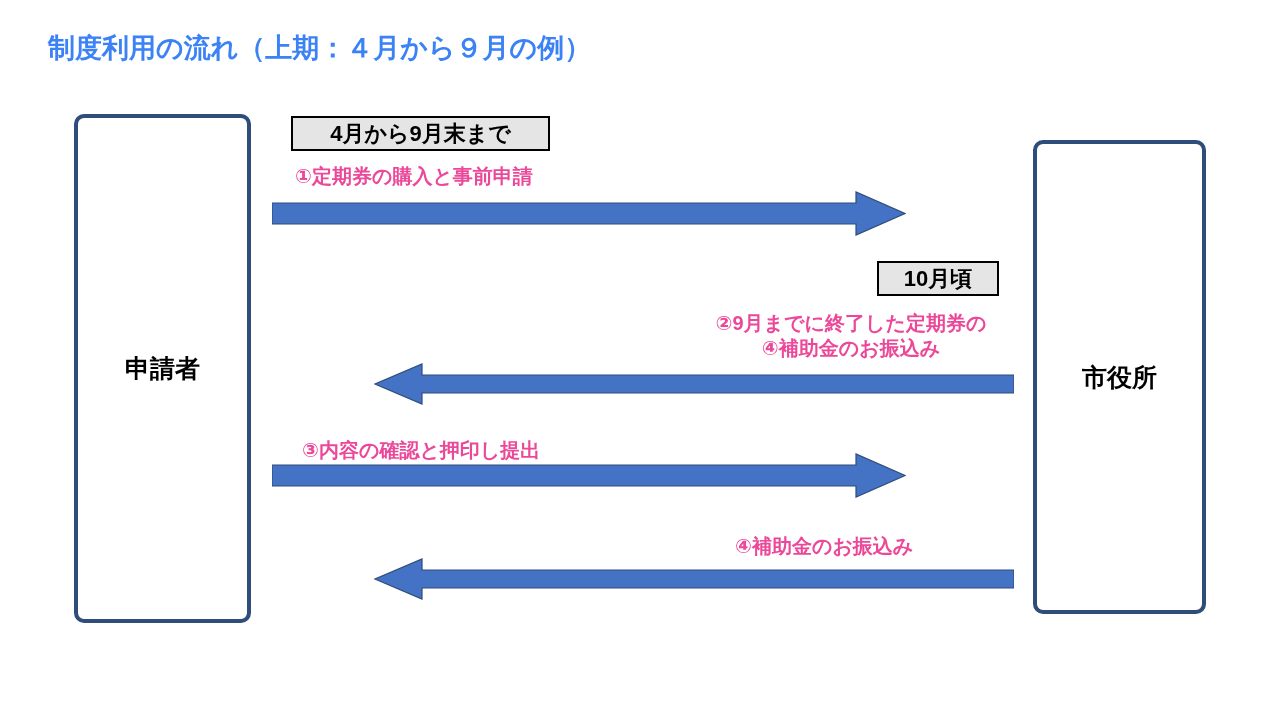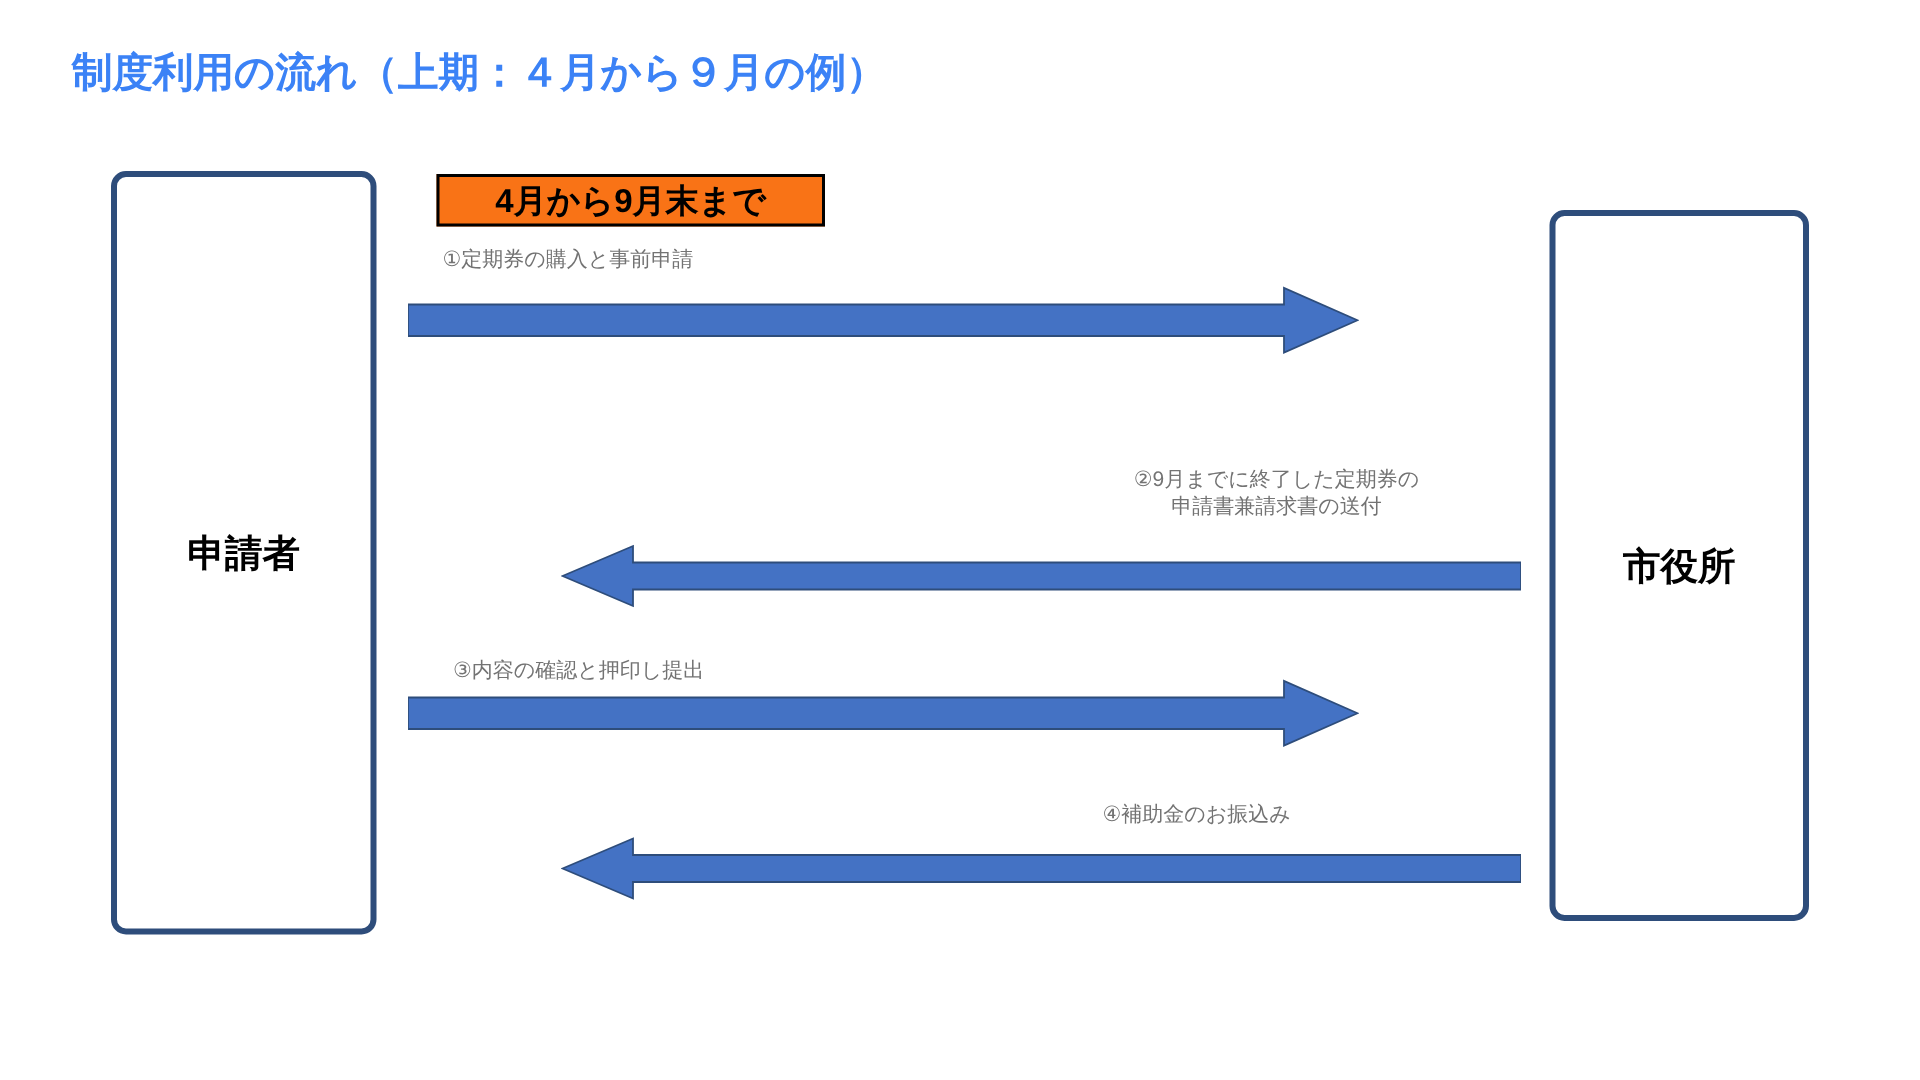--- a/index.html
+++ b/index.html
@@ -60,21 +60,21 @@
     top: 140px;
     width: 173px;
     height: 474px;
   }
 
   
   .period-chip {
     position: absolute;
     box-sizing: border-box;
     border: 2px solid #000000;
-    background: #f97316;
+    background: #e5e5e5;
     display: flex;
     align-items: center;
     justify-content: center;
   }
   .period-chip-text {
     font-size: 22px;
     font-weight: bold;
     color: #000000;
     white-space: nowrap;
   }
@@ -87,23 +87,23 @@
   #chip-period-2 {
     left: 877px;
     top: 261px;
     width: 122px;
     height: 35px;
   }
 
   
   .step-caption {
     position: absolute;
-    font-size: 14px;
-    font-weight: normal;
-    color: #737373;
+    font-size: 20px;
+    font-weight: bold;
+    color: #ec4899;
     white-space: pre;
     line-height: 1.25;
   }
   #caption-step-1 { left: 295px; top: 164px; text-align: left; }
   #caption-step-2 { left: 686px; top: 311px; text-align: center; width: 330px; }
   #caption-step-3 { left: 302px; top: 438px; text-align: left; }
   #caption-step-4 { left: 735px; top: 534px; text-align: left; }
 
   
   .flow-arrow {
@@ -127,28 +127,31 @@
   </div>
 
   <div class="actor-box" id="actor-cityhall">
     <span class="actor-label">市役所</span>
   </div>
 
   <div class="period-chip" id="chip-period-1">
     <span class="period-chip-text">4月から9月末まで</span>
   </div>
 
+  <div class="period-chip" id="chip-period-2">
+    <span class="period-chip-text">10月頃</span>
+  </div>
 
   <div class="step-caption" id="caption-step-1">①定期券の購入と事前申請</div>
   <svg class="flow-arrow" id="arrow-step-1" viewBox="0 0 634 47" preserveAspectRatio="none">
     <polygon points="0,13 584,13 584,2 633,23.5 584,45 584,34 0,34" fill="#4472C4" stroke="#2E4D7B" stroke-width="1.2"></polygon>
   </svg>
 
   <div class="step-caption" id="caption-step-2">②9月までに終了した定期券の
-申請書兼請求書の送付</div>
+④補助金のお振込み</div>
   <svg class="flow-arrow" id="arrow-step-2" viewBox="0 0 640 42" preserveAspectRatio="none">
     <polygon points="640,12 48,12 48,1 1,21 48,41 48,30 640,30" fill="#4472C4" stroke="#2E4D7B" stroke-width="1.2"></polygon>
   </svg>
 
   <div class="step-caption" id="caption-step-3">③内容の確認と押印し提出</div>
   <svg class="flow-arrow" id="arrow-step-3" viewBox="0 0 634 47" preserveAspectRatio="none">
     <polygon points="0,13 584,13 584,2 633,23.5 584,45 584,34 0,34" fill="#4472C4" stroke="#2E4D7B" stroke-width="1.2"></polygon>
   </svg>
 
   <div class="step-caption" id="caption-step-4">④補助金のお振込み</div>

